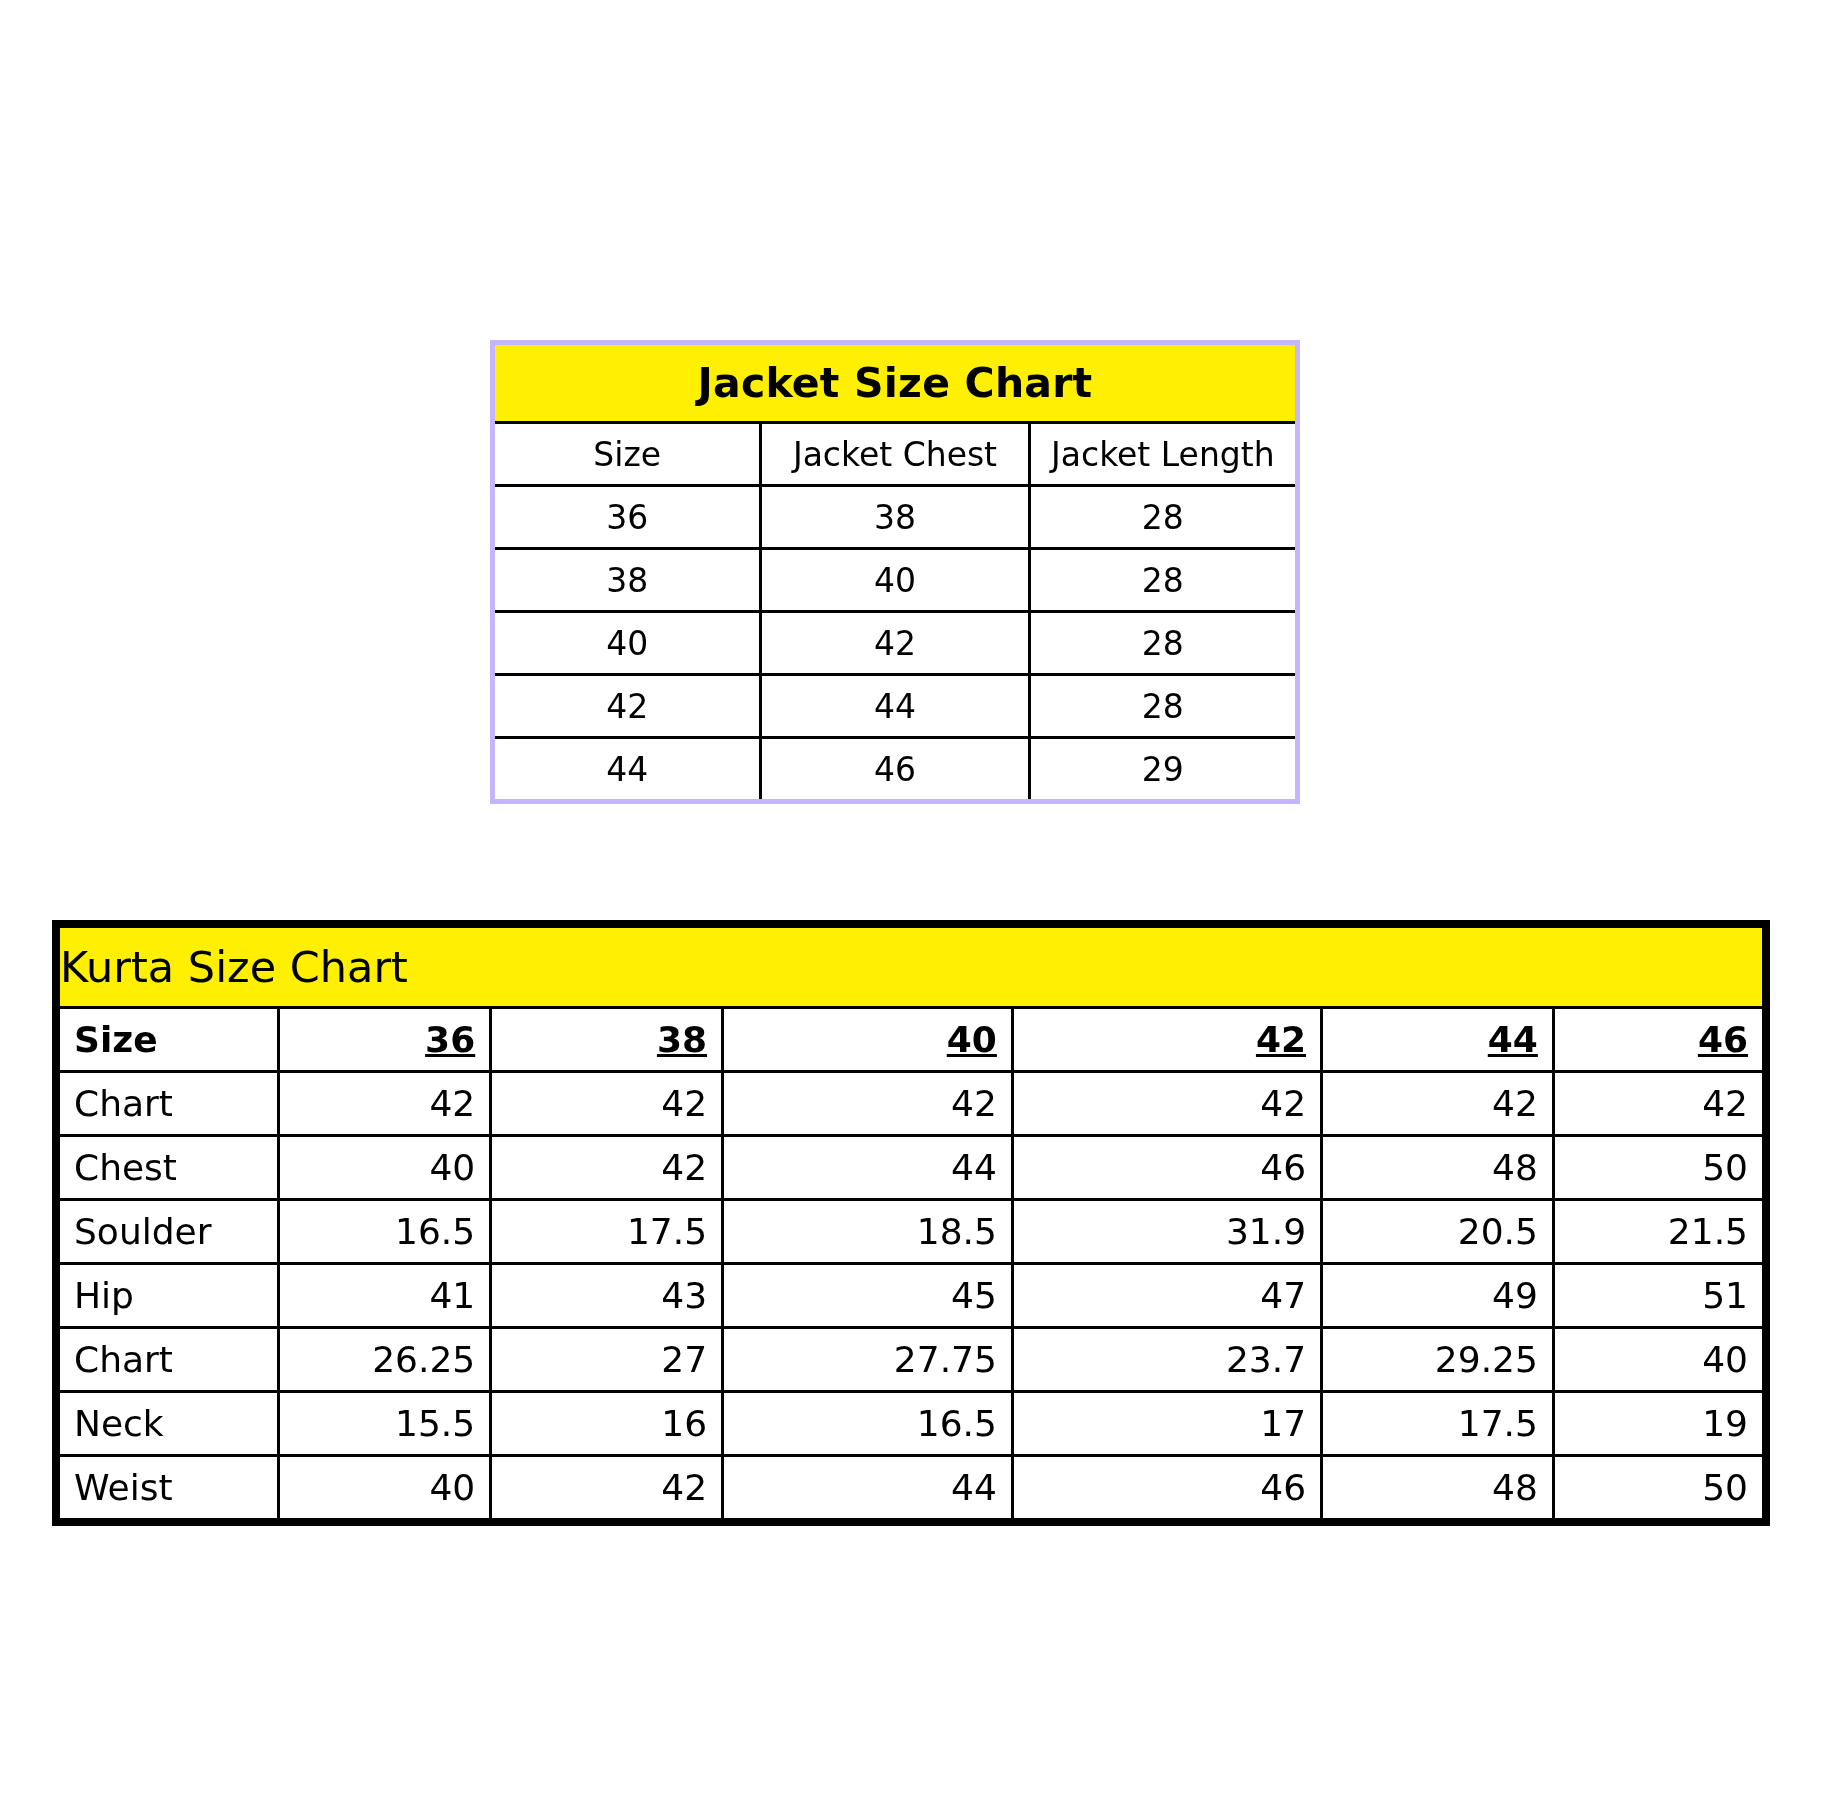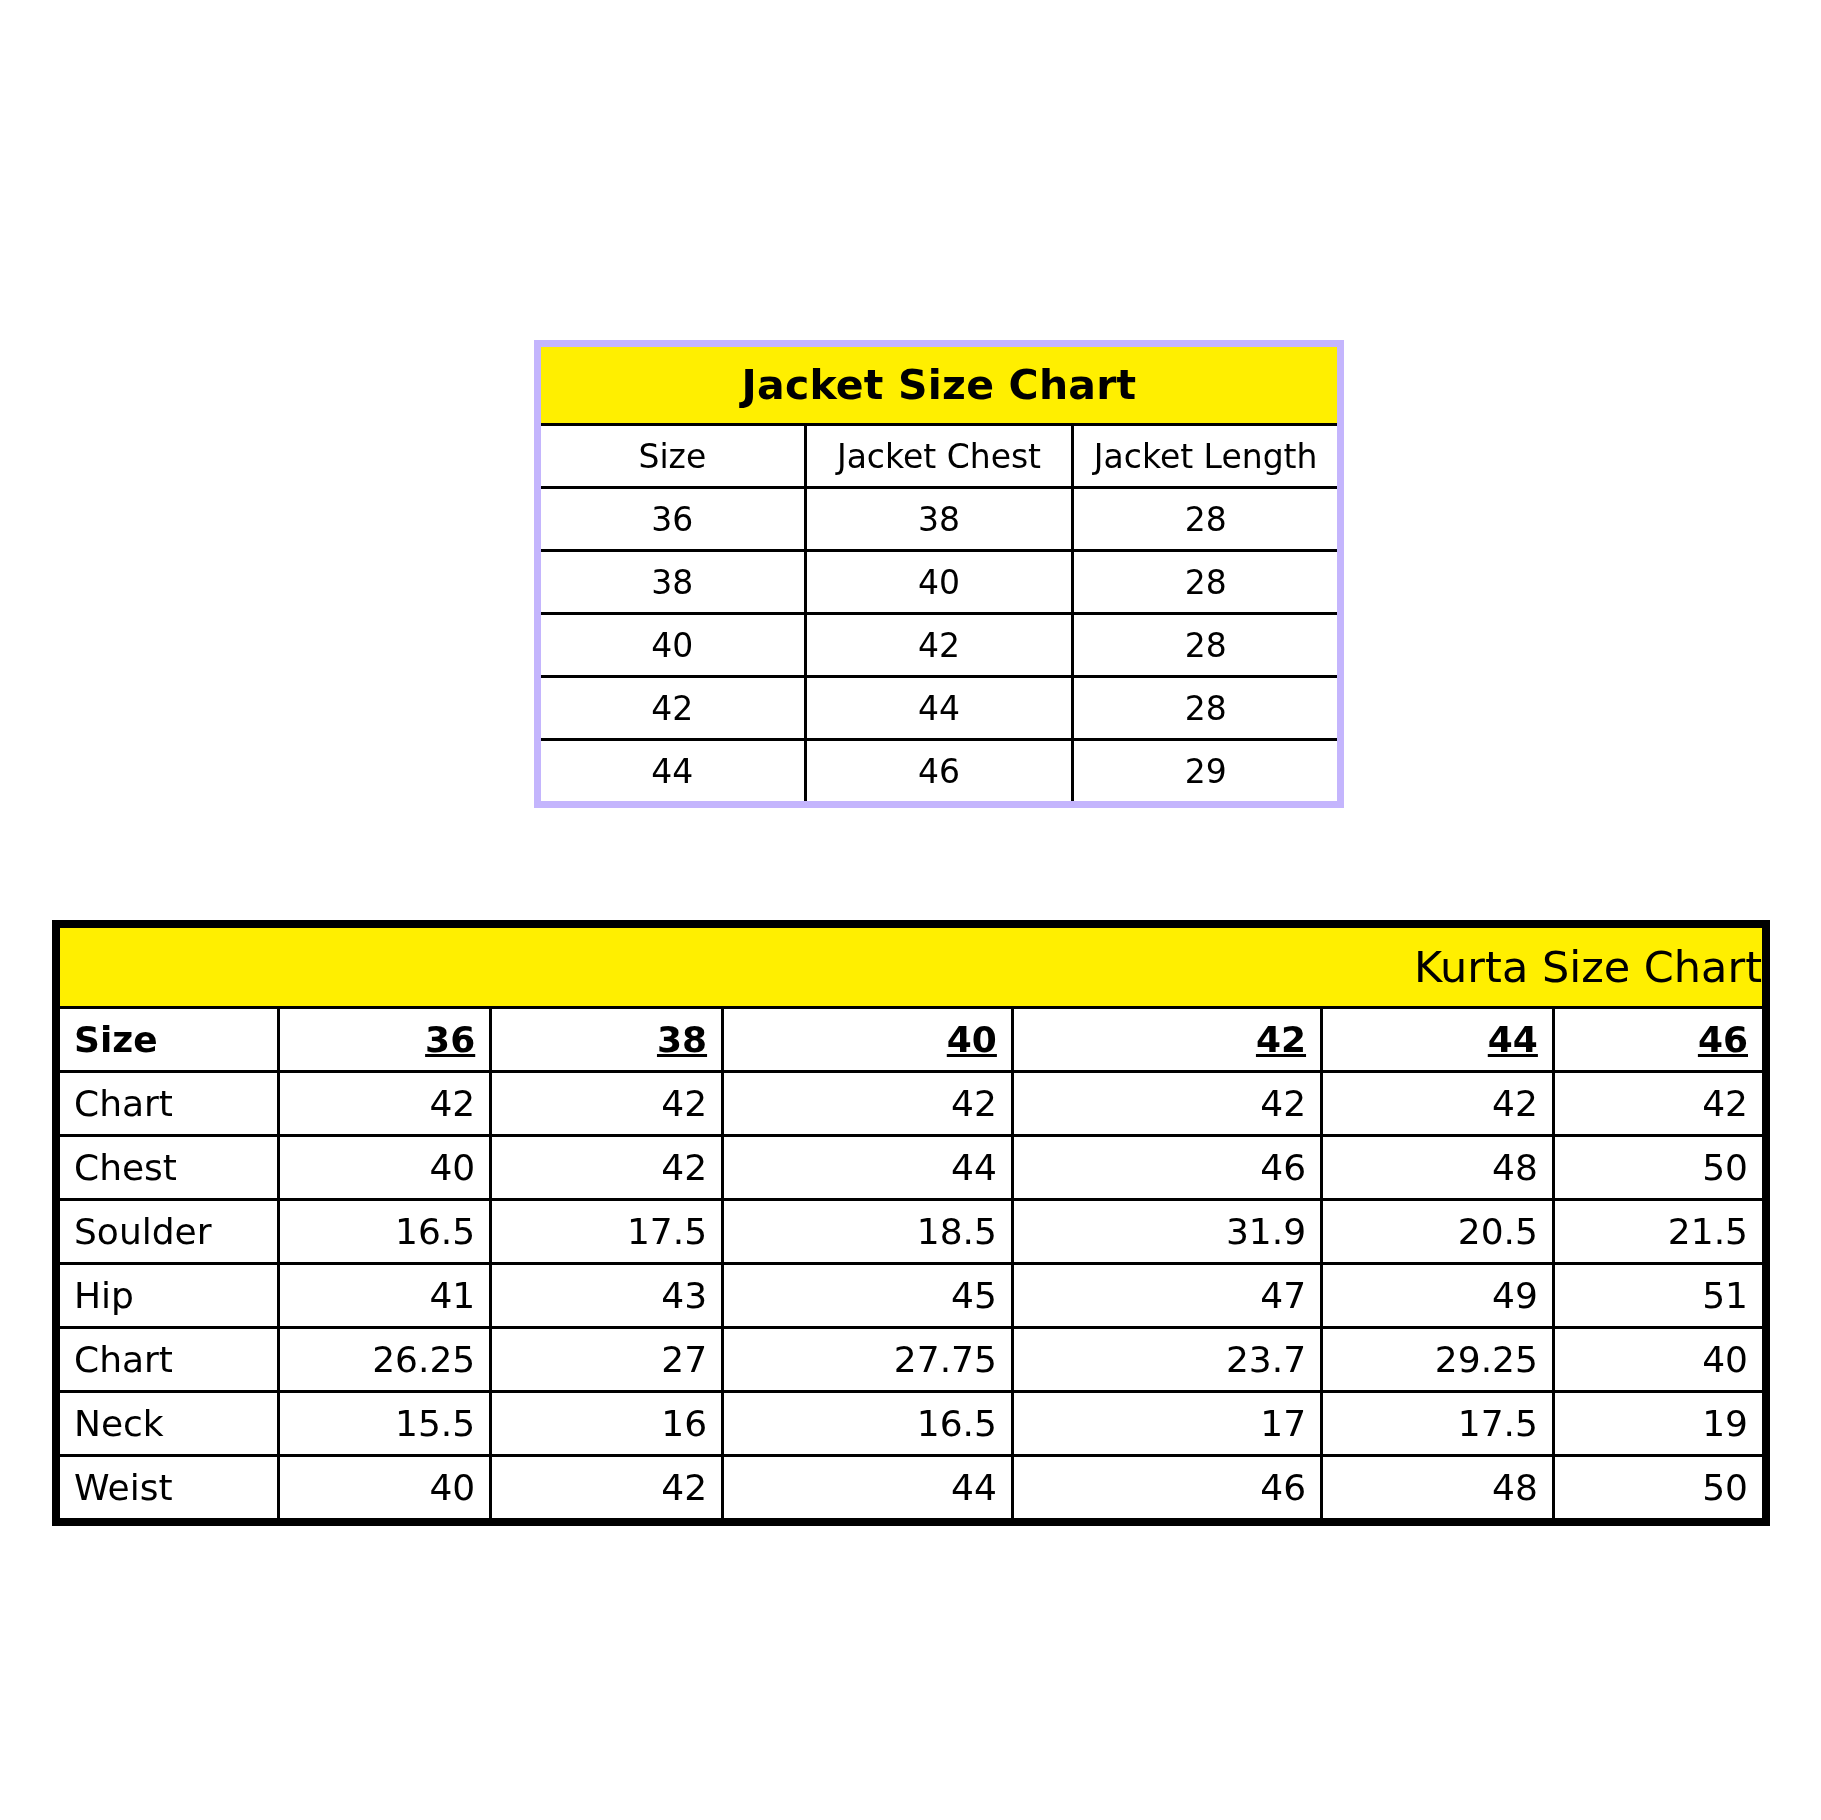--- a/index.html
+++ b/index.html
@@ -22,22 +22,21 @@
     left: 490px;
     top: 340px;
     width: 810px;
   }
   table.chart {
     border-collapse: collapse;
     width: 100%;
     table-layout: fixed;
   }
   .jacket-wrap table.chart {
-    border: 7px solid #c4b5fd;
-    margin-left: 44px;
+    border: 5px solid #c4b5fd;
   }
   .jacket-wrap td, .jacket-wrap th {
     border: 3px solid #000;
     padding: 0;
     height: 60px;
     text-align: center;
     vertical-align: middle;
     font-size: 33px;
     font-weight: normal;
   }
@@ -65,21 +64,21 @@
   .kurta-wrap td {
     border: 3px solid #000;
     padding: 0 14px;
     height: 61px;
     vertical-align: middle;
     font-size: 36px;
     font-weight: normal;
   }
   .kurta-title {
     background: #ffef00;
-    text-align: right;
+    text-align: left;
     font-size: 43px !important;
     font-weight: bold;
     height: 78px !important;
     padding: 0 !important;
   }
   .kurta-wrap td.rowlabel {
     text-align: left;
   }
   .kurta-wrap td.num {
     text-align: right;

